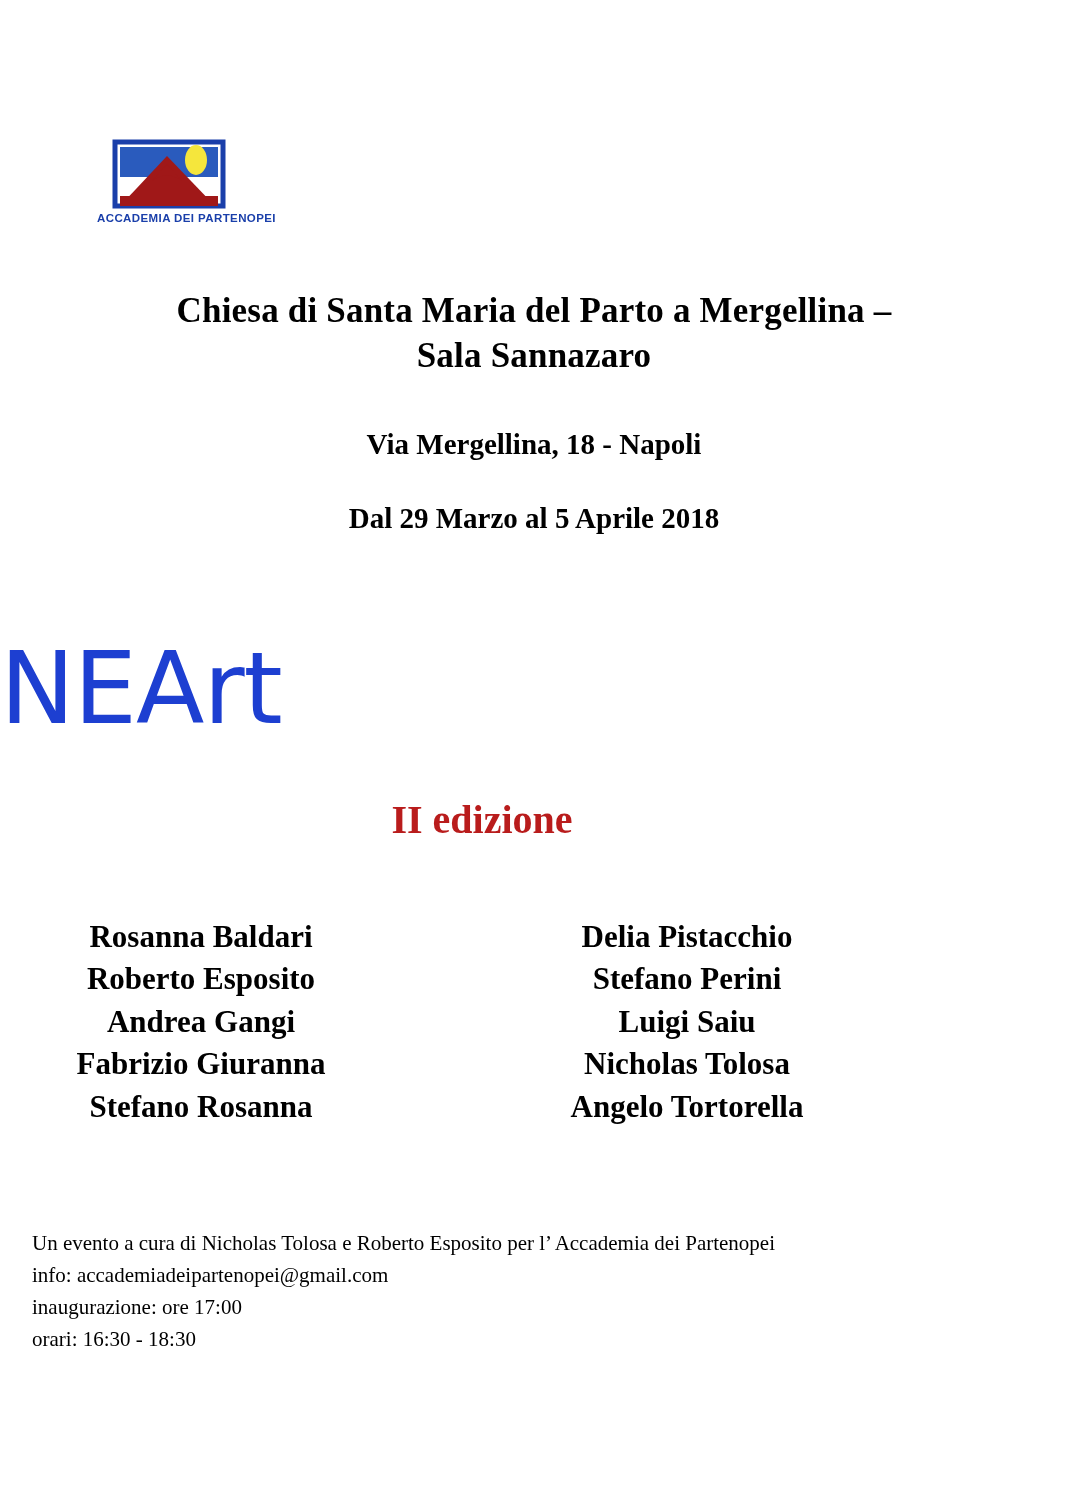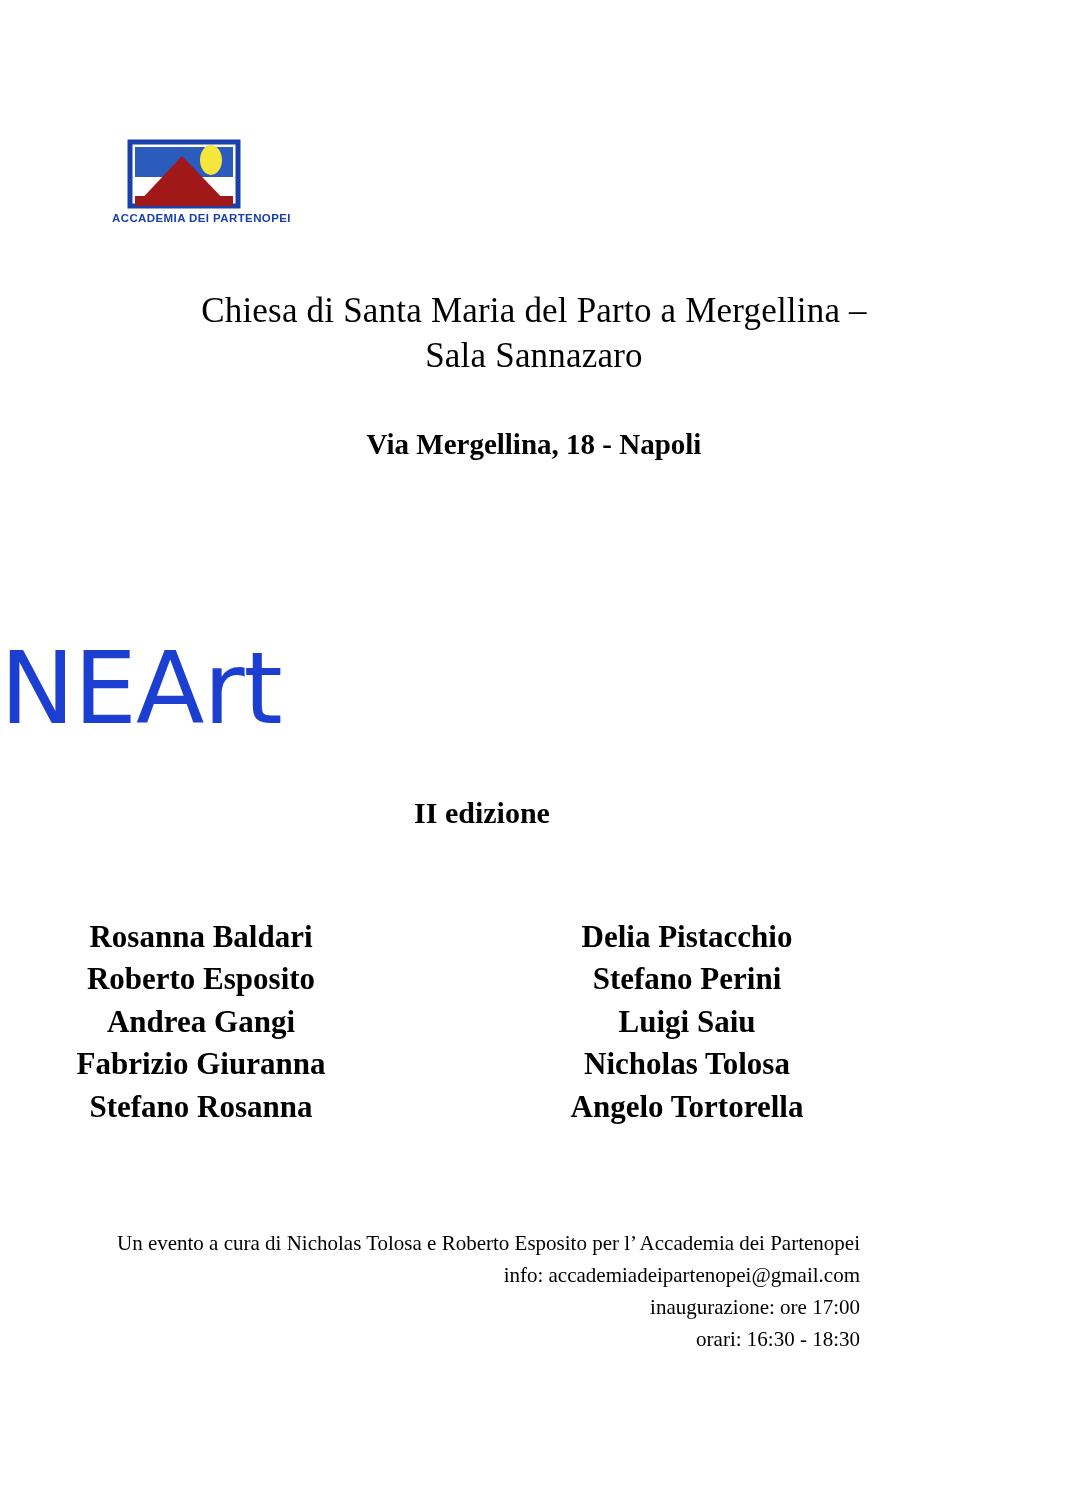--- a/index.html
+++ b/index.html
@@ -19,21 +19,21 @@
   .page {
     position: relative;
     width: 1068px;
     height: 1511px;
     box-sizing: border-box;
   }
 
   
   .logo-wrap {
     position: absolute;
-    left: 112px;
+    left: 97px;
     top: 134px;
     width: 175px;
     height: 100px;
   }
   .logo-svg { display: block; }
   .logo-caption {
     position: absolute;
     left: 0;
     top: 78px;
     width: 175px;
@@ -47,21 +47,21 @@
   }
 
   
   .venue {
     position: absolute;
     left: 0;
     top: 289px;
     width: 1068px;
     text-align: center;
     font-size: 35px;
-    font-weight: normal;
+    font-weight: bold;
     line-height: 1.28;
     letter-spacing: 0.2px;
   }
   .address {
     position: absolute;
     left: 0;
     top: 428px;
     width: 1068px;
     text-align: center;
     font-size: 29px;
@@ -88,23 +88,23 @@
     line-height: 1.1;
     color: #1d3fd1;
     letter-spacing: -1px;
   }
   .edition {
     position: absolute;
     left: 0;
     top: 796px;
     width: 964px;
     text-align: center;
-    font-size: 30px;
+    font-size: 40px;
     font-weight: bold;
-    color: #000000;
+    color: #b91c1c;
   }
 
   
   .artists {
     position: absolute;
     left: 0;
     top: 916px;
     width: 888px;
     display: flex;
     justify-content: center;
@@ -118,23 +118,24 @@
   }
   .artists-col.left { margin-right: 84px; }
   .artist-name { white-space: nowrap; }
 
   
   .footer {
     position: absolute;
     left: 0;
     top: 1228px;
     width: 860px;
-    text-align: right;
+    text-align: left;
     font-size: 21px;
     line-height: 1.52;
+    padding-left: 32px;
   }
   .footer-line { white-space: nowrap; }
 </style>
 </head>
 <body>
 
 <div class="page">
 
   <div class="logo-wrap">
     <svg class="logo-svg" width="175" height="78" viewBox="0 0 175 78" xmlns="http://www.w3.org/2000/svg">
@@ -147,20 +148,21 @@
     </svg>
     <div class="logo-caption">ACCADEMIA DEI PARTENOPEI</div>
   </div>
 
   <div class="venue">
     <div>Chiesa di Santa Maria del Parto a Mergellina –</div>
     <div>Sala Sannazaro</div>
   </div>
 
   <div class="address">Via Mergellina, 18 - Napoli</div>
+  <div class="dates">Dal 29 Marzo al 5 Aprile 2018</div>
 
   <div class="title">NEArt</div>
   <div class="edition">II edizione</div>
 
   <div class="artists">
     <div class="artists-col left">
       <div class="artist-name">Rosanna Baldari</div>
       <div class="artist-name">Roberto Esposito</div>
       <div class="artist-name">Andrea Gangi</div>
       <div class="artist-name">Fabrizio Giuranna</div>

